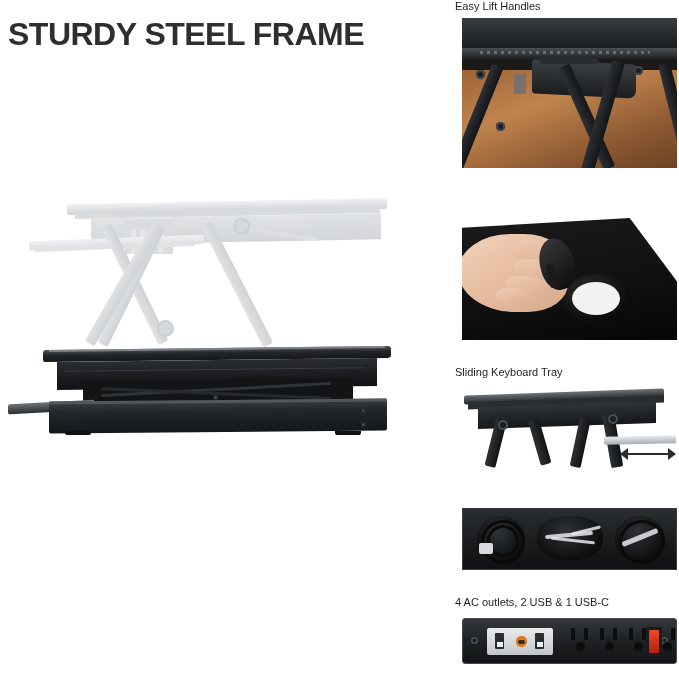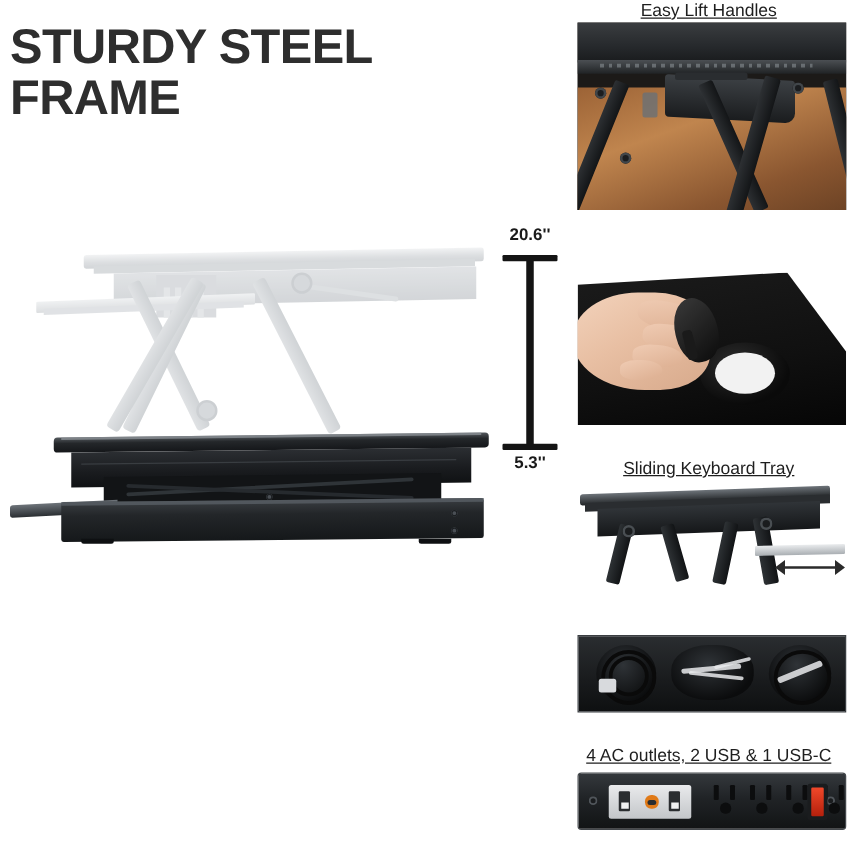--- a/index.html
+++ b/index.html
@@ -8,21 +8,21 @@
     font-family:"Liberation Sans",sans-serif;
     color:#2e2e2e;overflow:hidden;position:relative;
   }
   .root{position:relative;width:679px;height:675px;}
 
   
   .left-col{position:absolute;left:0;top:0;width:455px;height:675px;}
 
   .headline{
     position:absolute;left:8px;top:18px;width:420px;
-    font-size:39px;line-height:1.04;font-weight:bold;
+    font-size:32px;line-height:1.04;font-weight:bold;
     letter-spacing:-0.5px;color:#2e2e2e;
   }
 
   .desc{
     position:absolute;left:7px;top:541px;width:360px;
     font-size:19.5px;line-height:1.35;color:#3a3a3a;
   }
 
   
   .product{position:absolute;left:5px;top:190px;width:395px;height:250px;}
@@ -136,22 +136,22 @@
   }
   .m-cap.top{top:24px;}
   .m-cap.bot{top:175px;}
   .m-stem{
     position:absolute;left:21px;top:24px;width:6px;height:156px;background:#141414;
   }
 
   
   .right-col{position:absolute;left:455px;top:0;width:224px;height:675px;}
   .cap{
-    position:absolute;left:0;width:224px;text-align:center;
-    font-size:14px;color:#1e1e1e;text-decoration:underline;
+    position:absolute;left:0;width:224px;text-align:left;
+    font-size:11px;color:#1e1e1e;
   }
   .panel{position:absolute;overflow:hidden;}
 
   
   .p1{left:7px;top:18px;width:215px;height:150px;background:#1c1a18;}
   .p1 .floor{
     position:absolute;left:0;top:52px;width:215px;height:98px;
     background:linear-gradient(160deg,#9c6336 0%,#c0854e 35%,#8a5630 75%,#6d4325 100%);
   }
   .p1 .surf{
@@ -380,27 +380,20 @@
         <div class="s-base"></div>
         <div class="s-base-top"></div>
         <div class="s-foot" style="left:60px"></div>
         <div class="s-foot" style="left:330px"></div>
         <div class="screw" style="left:356px;top:70px"></div>
         <div class="screw" style="left:356px;top:84px"></div>
         <div class="screw" style="left:208px;top:57px"></div>
       </div>
     </div>
 
-    <div class="measure">
-      <div class="m-label top">20.6''</div>
-      <div class="m-cap top"></div>
-      <div class="m-stem"></div>
-      <div class="m-cap bot"></div>
-      <div class="m-label bot">5.3''</div>
-    </div>
 
   </div>
 
   <div class="right-col">
 
     <div class="cap" style="top:0px">Easy Lift Handles</div>
     <div class="panel p1">
       <div class="floor"></div>
       <div class="surf"></div>
       <div class="edge"></div>

